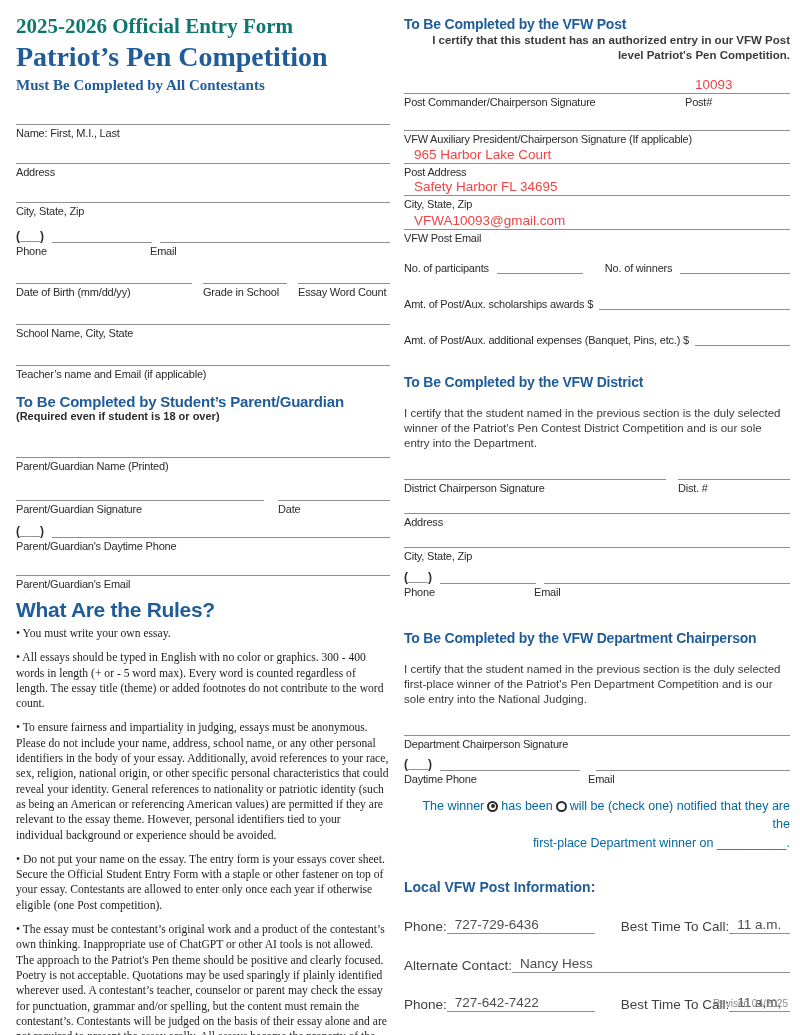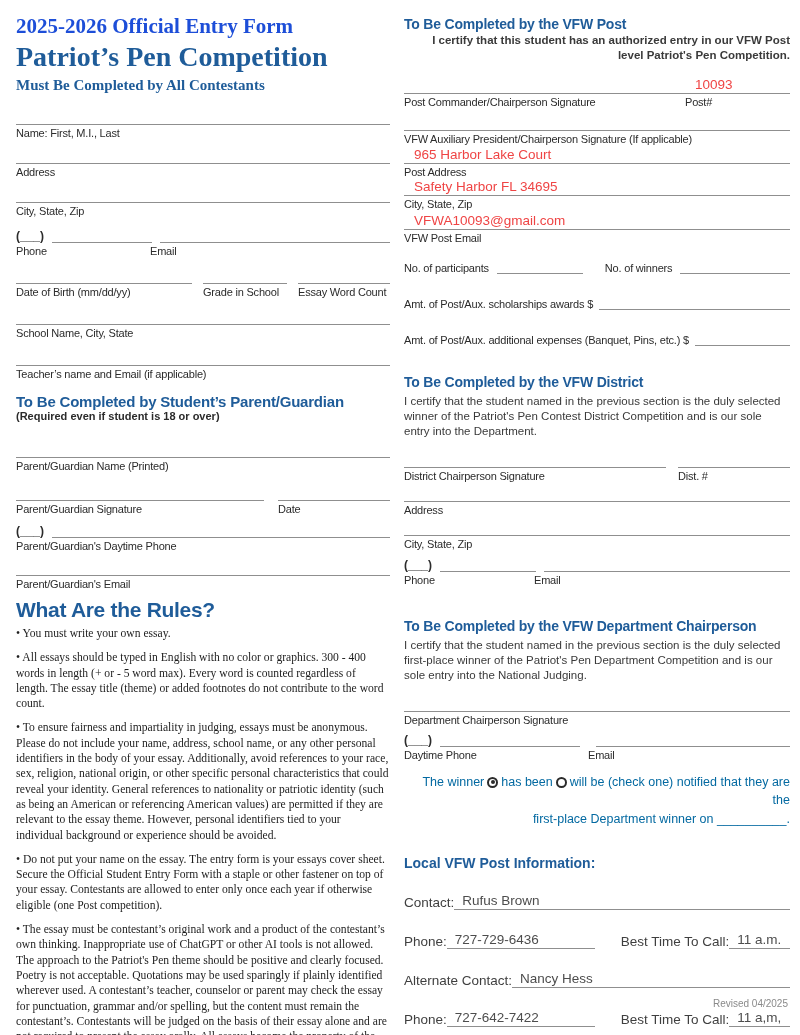--- a/index.html
+++ b/index.html
@@ -3,28 +3,28 @@
 <meta charset="utf-8">
 <style>
   * { margin:0; padding:0; box-sizing:border-box; }
   html,body { width:800px; height:1035px; background:#fff; }
   body { font-family:"Liberation Sans",sans-serif; color:#2b2b2b; position:relative; overflow:hidden; }
 
   .col-left  { position:absolute; left:16px;  top:14px; width:374px; }
   .col-right { position:absolute; left:404px; top:16px; width:386px; }
 
   
-  .hdr1 { font-family:"Liberation Serif",serif; font-weight:bold; color:#1d4ed8; font-size:21px; }
+  .hdr1 { font-family:"Liberation Serif",serif; font-weight:bold; color:#0f766e; font-size:21px; }
   .hdr2 { font-family:"Liberation Serif",serif; font-weight:bold; color:#1f5c99; font-size:28px; margin-top:2px; }
   .hdr3 { font-family:"Liberation Serif",serif; font-weight:bold; color:#1f5c99; font-size:15px; margin-top:4px; }
   .sect-head { color:#1f5c99; font-weight:bold; font-size:14px; letter-spacing:-0.2px; }
   .rules-head { color:#1f5c99; font-weight:bold; font-size:21px; margin-top:8px; letter-spacing:-0.3px; }
   .sub-head { font-size:11px; font-weight:bold; color:#2b2b2b; }
   .cert { font-size:11.5px; font-weight:bold; color:#3a3a3a; line-height:1.3; margin-top:1px;text-align:right; }
-  .cert-reg { font-size:11.5px; font-weight:normal; color:#3a3a3a; line-height:1.3; margin-top:4px; }
+  .cert-reg { font-size:11.5px; font-weight:normal; color:#3a3a3a; line-height:1.3; margin-top:16px; }
 
   
   .rule { border-top:1px solid #8f8f8f; height:0; }
   .lbl  { font-size:11px; font-weight:normal; color:#2b2b2b; letter-spacing:-0.2px; padding-top:2px; }
   .fill { font-size:13.5px; color:#ef4444; padding-left:10px; min-height:16px; line-height:16px; }
   .field { margin-top:18px; }
   .row { display:flex; }
   .uline { display:inline-block; border-bottom:1px solid #8f8f8f; height:12px; }
   .paren { font-size:12px; font-weight:bold; color:#2b2b2b; }
   .grow { flex:1; }
@@ -272,24 +272,20 @@
   </div>
 
   <div class="winner-line">
     <span>The winner</span><span class="radio"><span class="dot"></span></span><span>has been</span><span class="radio"></span><span>will be</span>
     <span>(check one) notified that they are the</span><br>
     <span>first-place Department winner on __________.</span>
   </div>
 
   <div class="local-head" style="margin-top:26px;">Local VFW Post Information:</div>
 
-  <div class="loc-row">
-    <span class="loc-lab">Contact:</span>
-    <span class="loc-val grow">Rufus Brown</span>
-  </div>
 
   <div class="loc-row">
     <span class="loc-lab">Phone:</span>
     <span class="loc-val" style="width:148px;">727-729-6436</span>
     <span class="loc-lab" style="margin-left:26px;">Best Time To Call:</span>
     <span class="loc-val grow">11 a.m.</span>
   </div>
 
   <div class="loc-row">
     <span class="loc-lab">Alternate Contact:</span>

